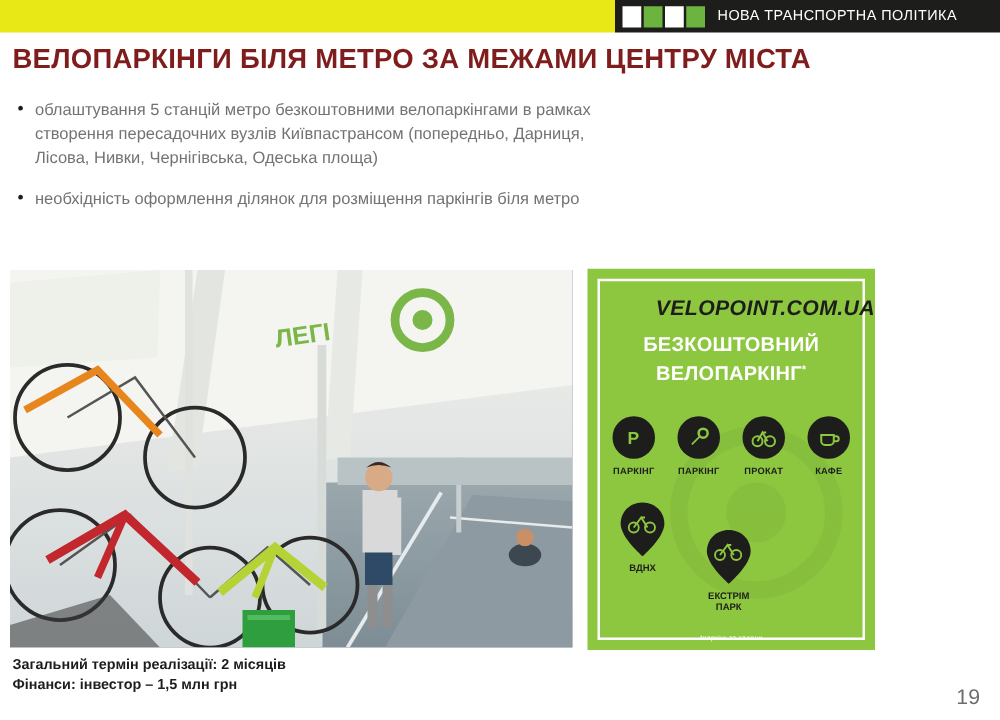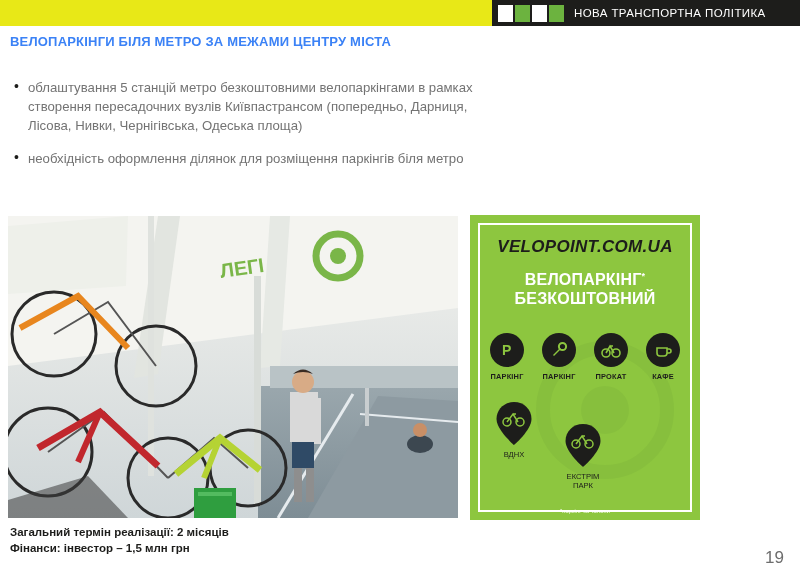--- a/index.html
+++ b/index.html
@@ -66,23 +66,23 @@
     white-space: nowrap;
     font-family: "Liberation Sans", sans-serif;
   }
 
   
   .slide-title {
     position: absolute;
     top: 34px;
     left: 10px;
     width: 780px;
-    font-size: 13px;
-    font-weight: bold;
-    color: #3b82f6;
+    font-size: 22px;
+    font-weight: bold;
+    color: #7f1d1d;
     letter-spacing: 0.2px;
     white-space: nowrap;
   }
 
   
   .bullets {
     position: absolute;
     top: 78px;
     left: 12px;
     width: 470px;
@@ -138,21 +138,21 @@
     left: 60px;
     top: 120px;
     width: 150px;
     height: 150px;
     opacity: 0.35;
   }
   .poster-url {
     position: absolute;
     left: 0; right: 0;
     top: 22px;
-    text-align: center;
+    text-align: right;
     color: #1d1d1b;
     font-weight: bold;
     font-size: 17px;
     font-style: italic;
     letter-spacing: 0.3px;
   }
   .poster-head {
     position: absolute;
     left: 0; right: 0;
     top: 52px;
@@ -209,21 +209,21 @@
     text-align: center;
   }
   .pin-shape {
     position: relative;
     width: 38px; height: 45px;
     margin: 0 auto;
   }
   .pin-cap {
     margin-top: 4px;
     font-size: 7.6px;
-    font-weight: normal;
+    font-weight: bold;
     color: #1d1d1b;
     line-height: 9px;
   }
   .pin-a { left: 14px;  top: 6px; }
   .pin-b { left: 83px;  top: 28px; }
   .pin-c { left: 152px; top: 6px; }
   .poster-footnote {
     position: absolute;
     left: 0; right: 0;
     bottom: 6px;
@@ -357,22 +357,22 @@
   <div class="poster-inner"></div>
 
   <svg class="poster-watermark" viewBox="0 0 150 150">
     <circle cx="75" cy="75" r="62" fill="none" stroke="#7cb33a" stroke-width="14"></circle>
     <circle cx="75" cy="75" r="24" fill="#7cb33a"></circle>
   </svg>
 
   <div class="poster-url">VELOPOINT.COM.UA</div>
 
   <div class="poster-head">
+    <div>БЕЗКОШТОВНИЙ</div>
     <div><span>ВЕЛОПАРКІНГ</span><span class="sup">*</span></div>
-    <div>БЕЗКОШТОВНИЙ</div>
   </div>
 
   <div class="icon-row">
     <div class="icon-cell">
       <div class="icon-circle">
         <svg width="18" height="18" viewBox="0 0 18 18">
             <text x="4" y="14" font-size="14" font-family="Liberation Sans, sans-serif" font-weight="bold" fill="#8dc63f">P</text>
           </svg>
       </div>
       <div class="icon-cap">ПАРКІНГ</div>

